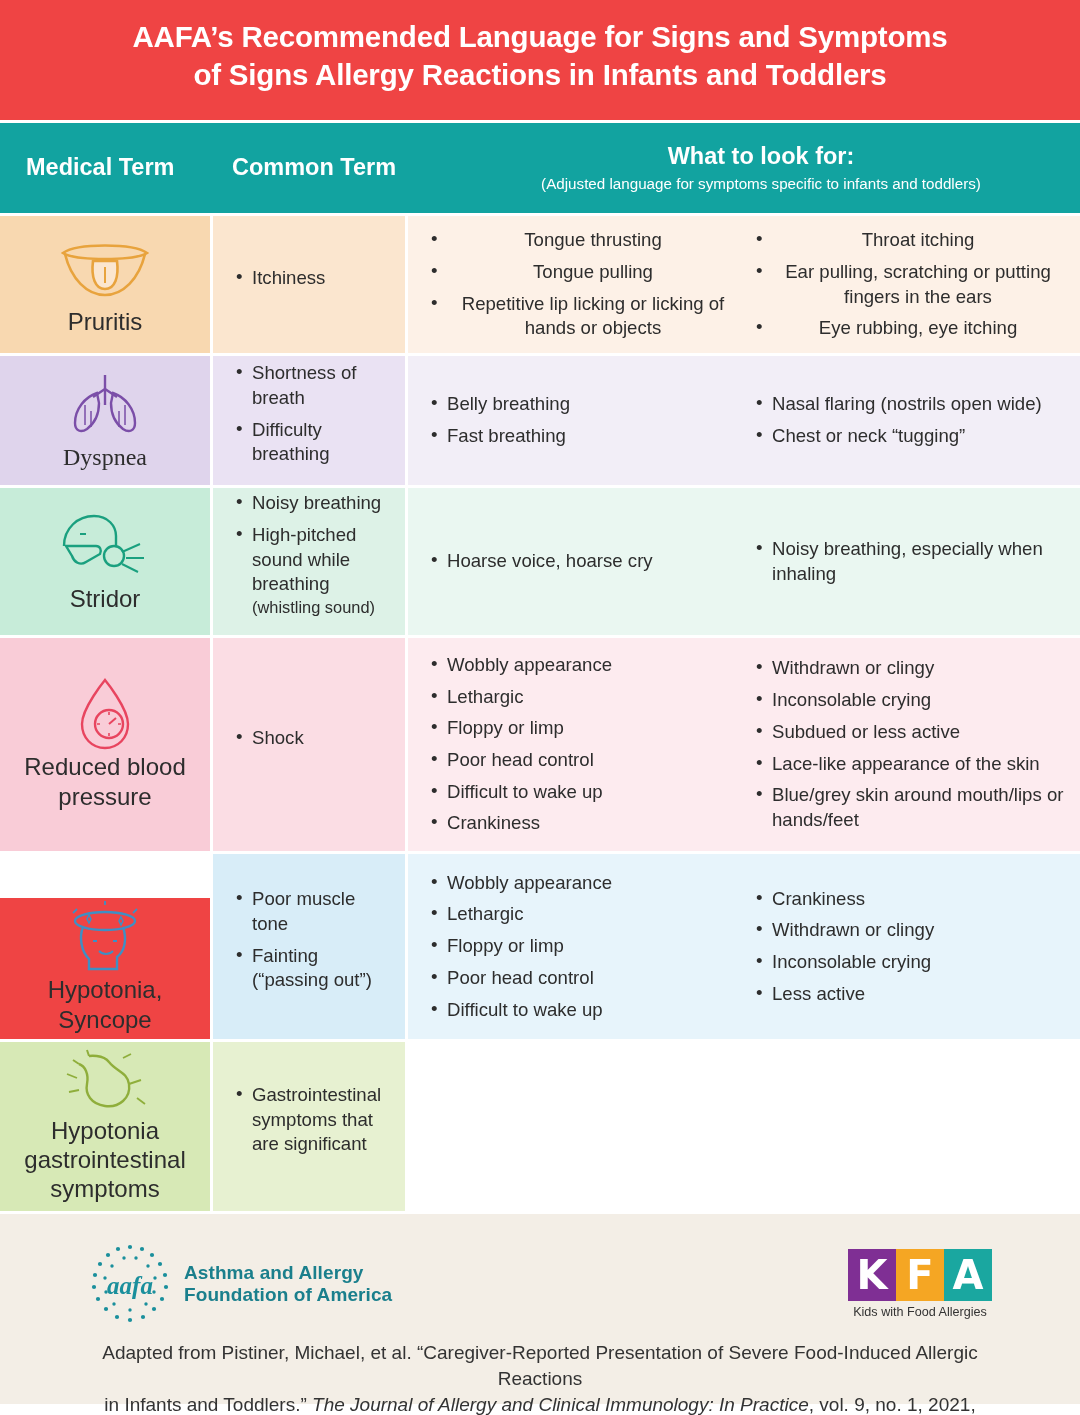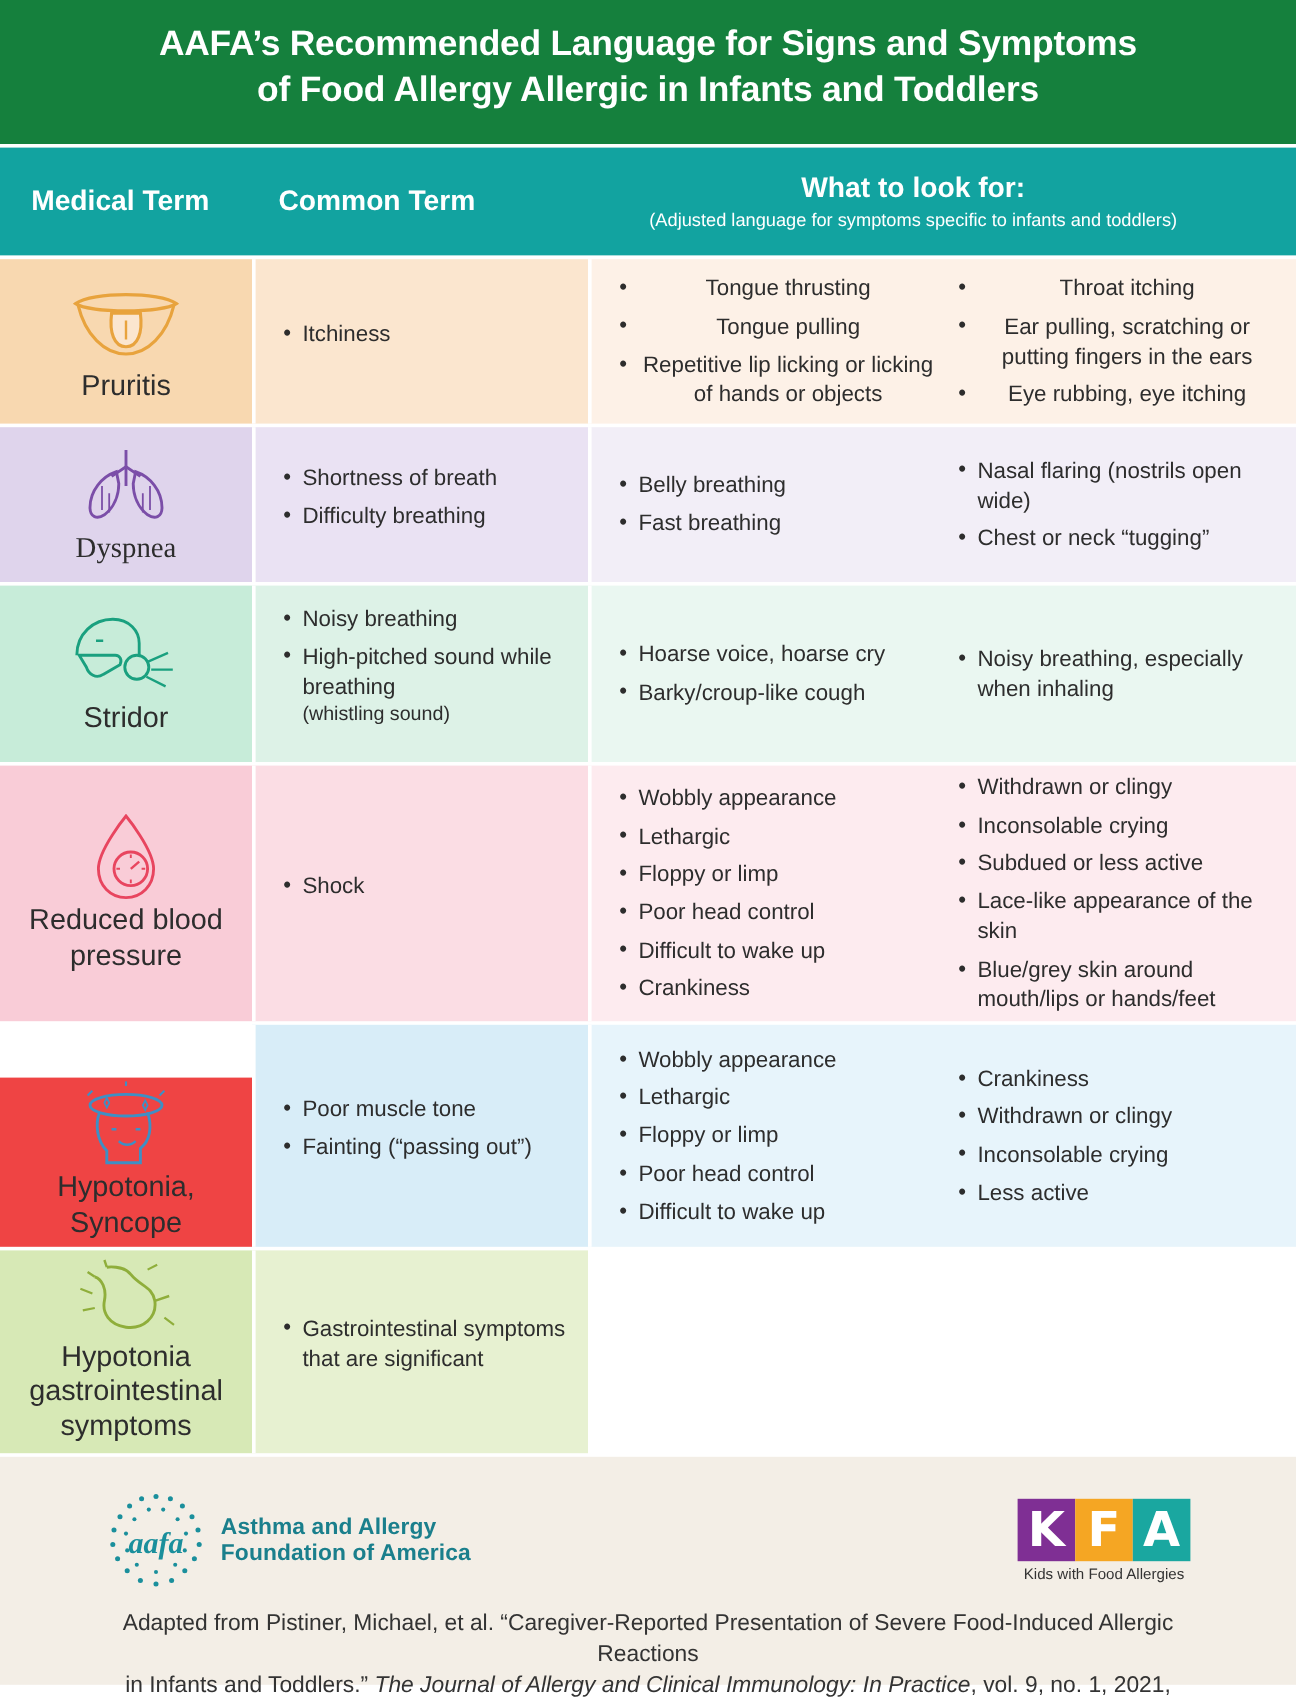--- a/index.html
+++ b/index.html
@@ -10,21 +10,21 @@
     background: #ffffff;
     font-family: "Liberation Sans", sans-serif;
     color: #2d2d2d;
     overflow: hidden;
   }
 
   .page { width: 1080px; height: 1415px; position: relative; }
 
   
   .banner {
-    background: #15803d;
+    background: #ef4444;
     color: #ffffff;
     text-align: center;
     padding: 18px 40px 20px 40px;
     height: 120px;
   }
   .banner h1 {
     margin: 0;
     font-size: 29.5px;
     font-weight: bold;
     line-height: 1.28;
@@ -81,21 +81,21 @@
     display: flex;
     align-items: center;
     justify-content: center;
     margin-bottom: 2px;
   }
   .c-term .term-label {
     font-size: 24px;
     line-height: 1.22;
   }
   .c-common {
-    width: 280px;
+    width: 195px;
     display: flex;
     flex-direction: column;
     justify-content: center;
     padding: 10px 16px 23px 22px;
     border-left: 3px solid #ffffff;
   }
   .c-look {
     flex: 1;
     display: flex;
     border-left: 3px solid #ffffff;
@@ -220,21 +220,21 @@
   .footer-wrap { height: 193px; background: #f3eee6; border-top: 3px solid #ffffff; }
 </style>
 </head>
 <body>
 
 <div class="page">
 
   <div class="banner">
     <h1>
       <span>AAFA’s Recommended Language for Signs and Symptoms</span><br>
-      <span>of Food Allergy Allergic in Infants and Toddlers</span>
+      <span>of Signs Allergy Reactions in Infants and Toddlers</span>
     </h1>
   </div>
 
   <div class="hdr-row">
     <div class="hdr-cell hdr-medical">
       <span class="h-main">Medical Term</span>
     </div>
     <div class="hdr-cell hdr-common">
       <span class="h-main">Common Term</span>
     </div>
@@ -333,21 +333,20 @@
         <li>
           <span>High-pitched sound while breathing</span>
           <span class="sub">(whistling sound)</span>
         </li>
       </ul>
     </div>
     <div class="c-look">
       <div class="look-col">
         <ul class="bul">
           <li>Hoarse voice, hoarse cry</li>
-          <li>Barky/croup-like cough</li>
         </ul>
       </div>
       <div class="look-col">
         <ul class="bul">
           <li>Noisy breathing, especially when inhaling</li>
         </ul>
       </div>
     </div>
   </div>
 

